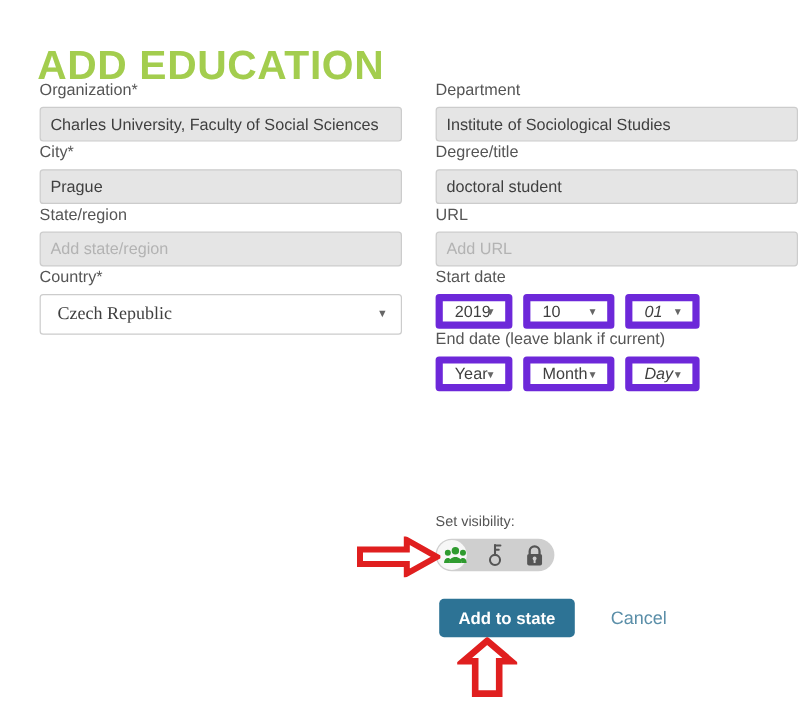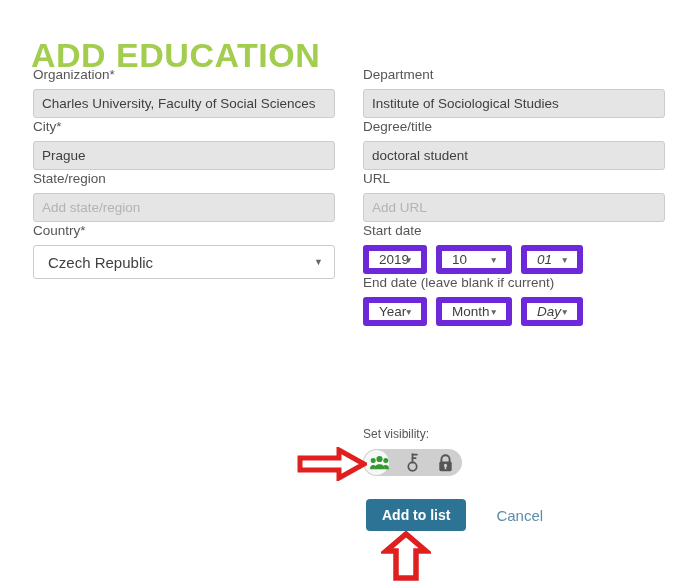--- a/index.html
+++ b/index.html
@@ -86,20 +86,21 @@
     background: #ffffff;
     display: flex;
     align-items: center;
     cursor: pointer;
   }
   .country-select .value {
     font-size: 15px;
     color: #3f3f3f;
     padding-left: 14px;
     white-space: nowrap;
+    font-family: Liberation Serif, serif;
   }
   .caret {
     position: absolute;
     right: 11px;
     top: 50%;
     transform: translateY(-50%);
     font-size: 9px;
     color: #666666;
     line-height: 1;
     pointer-events: none;
@@ -352,21 +353,21 @@
             <circle cx="7.5" cy="11.4" r="1.6" fill="#cfcfcf"></circle>
             <rect x="6.7" y="11.8" width="1.6" height="3.4" fill="#cfcfcf"></rect>
           </svg>
         </span>
       </div>
 
     </div>
   </div>
 
   <div class="actions">
-    <button class="btn-primary">Add to list</button>
+    <button class="btn-primary">Add to state</button>
     <a class="btn-link">Cancel</a>
   </div>
 
   <div class="arrow-right">
     <svg width="70" height="34" viewBox="0 0 70 34">
       <path d="M3 11 H42 V3 L67 17 L42 31 V23 H3 Z" fill="#ffffff" stroke="#e01f1f" stroke-width="5" stroke-linejoin="miter"></path>
     </svg>
   </div>
 
   <div class="arrow-up">

